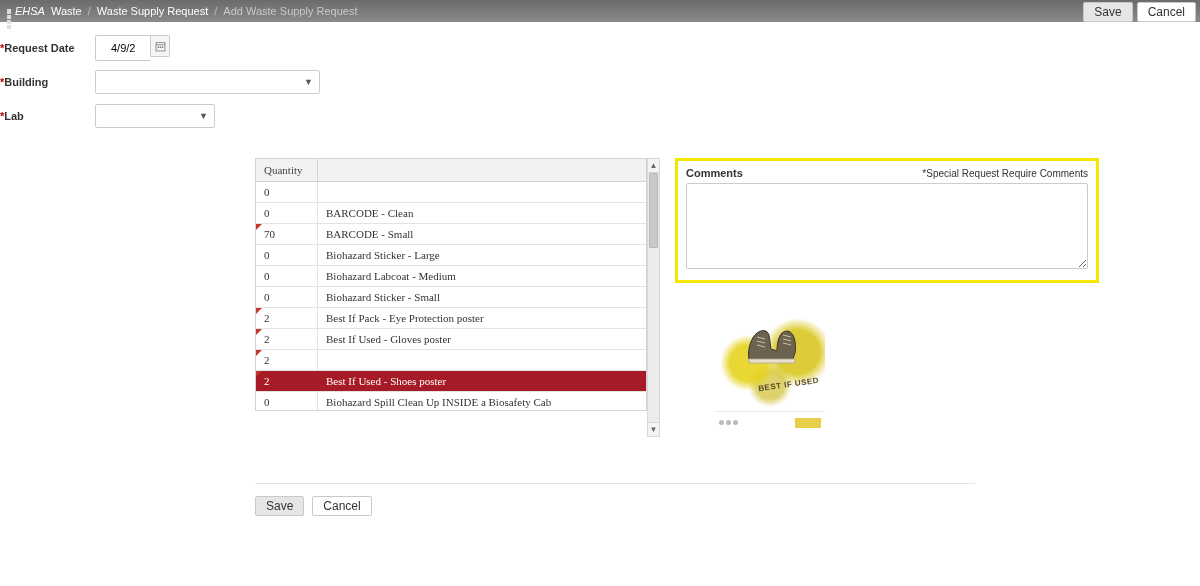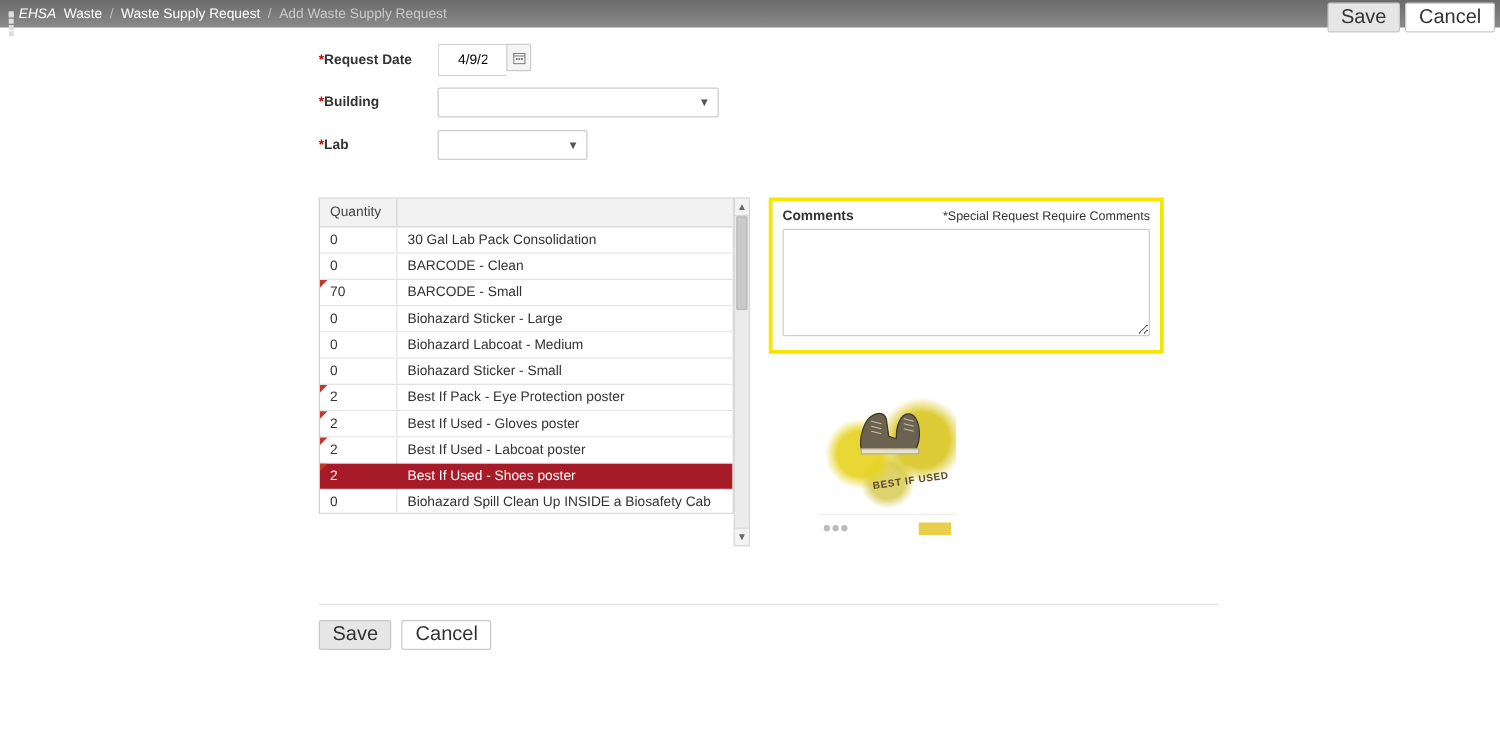--- a/index.html
+++ b/index.html
@@ -17,39 +17,39 @@
   .grid-icon { display:inline-flex; margin-right:4px; }
   .grid-icon span { width:4px; height:4px; background:#ddd; margin:0.5px; display:inline-block; float:left;}
   .grid-icon-wrap { width:12px; display:flex; flex-wrap:wrap; }
   .breadcrumb { display:flex; align-items:center; gap:6px; font-size:11px; }
   .breadcrumb .sep { color:#bdbdbd; }
   .breadcrumb .current { color:#c9c9c9; }
   .breadcrumb .link { color:#fff; cursor:pointer; }
   .breadcrumb .brand { color:#fff; font-weight:normal;font-style:italic; }
 
   .topbar-buttons { position:absolute; right:4px; top:2px; display:flex; gap:4px; }
-  .btn { background:#e6e6e6; border:1px solid #c9c9c9; padding:2px 10px; font-size:16px; color:#333; cursor:pointer; border-radius:2px; }
+  .btn { background:#e6e6e6; border:1px solid #c9c9c9; padding:2px 10px; font-size:12px; color:#333; cursor:pointer; border-radius:2px; }
   .btn.white { background:#fff; }
 
-  .form-area { padding: 14px 0 0 0; margin-left: 255px; width: 700px; }
+  .form-area { padding: 14px 0 0 0; width: 700px; }
   .form-row { display:flex; align-items:center; margin-bottom:10px; height:24px; }
   .form-label { width:95px; text-align:left; font-size:11px; color:#333; }
   .req { color:#b00; font-weight:bold; }
   .form-label b { font-weight:bold; }
   .form-ctrl { margin-left:0; }
   .date-input { width:55px; padding:3px 15px; border:1px solid #ccc; border-right:none; font-size:11px; height:26px; border-radius:2px 0 0 2px; }
   .date-btn { width:20px; height:22px; border:1px solid #ccc; background:#f5f5f5; display:inline-flex; align-items:center; justify-content:center; cursor:pointer; border-radius:0 2px 2px 0; vertical-align:top; }
   .date-btn svg { width:11px; height:11px; }
   .select { border:1px solid #ccc; height:24px; background:#fff; display:flex; align-items:center; justify-content:flex-end; padding:0 6px; cursor:pointer; border-radius:2px; }
   .select.building { width:225px; }
   .select.lab { width:120px; }
   .select .caret { font-size:9px; color:#555; }
 
   .mid { display:flex; margin-left:255px; margin-top:30px; }
-  .table-wrap { width:332px; border:1px solid #d3d3d3; position:relative; }
+  .table-wrap { width:392px; border:1px solid #d3d3d3; position:relative;font-family:Liberation Serif, serif; }
   .thead { display:flex; background:#f2f2f2; border-bottom:1px solid #d3d3d3; }
   .th { padding:5px 8px; font-size:11px; color:#444; }
   .th.qty { width:62px; border-right:1px solid #d3d3d3; }
   .th.desc { flex:1; }
   .tbody { }
   .tr { display:flex; border-bottom:1px solid #e3e3e3; background:#fff; }
   .tr.selected { background:#a71a27; color:#fff; }
   .td { padding:4px 8px; font-size:11px; }
   .td.qty { width:62px; border-right:1px solid #e3e3e3; position:relative; }
   .tr.selected .td.qty { border-right:1px solid #a71a27; }
@@ -58,21 +58,21 @@
   .tr.last .td.desc { white-space:nowrap; overflow:hidden; }
   .tbody-clip { height: 228px; overflow:hidden; position:relative; }
 
   .fake-scroll { position:absolute; right:-13px; top:0; bottom:0; width:13px; background:#ececec; border:1px solid #d8d8d8; display:flex; flex-direction:column; }
   .scroll-btn { height:14px; display:flex; align-items:center; justify-content:center; background:#f3f3f3; cursor:pointer; font-size:8px; color:#666; border-bottom:1px solid #d8d8d8;}
   .scroll-btn.down{ border-top:1px solid #d8d8d8; border-bottom:none;}
   .scroll-track { flex:1; position:relative; }
   .scroll-thumb { position:absolute; left:1px; right:1px; top:0; height:75px; background:#c9c9c9; border:1px solid #b8b8b8; border-radius:1px; cursor:pointer; }
 
   .right-col { margin-left:28px; }
-  .comment-box { border:3px solid #f5e600; padding:6px 8px 8px 8px; width:316px; }
+  .comment-box { border:3px solid #f5e600; padding:6px 8px 8px 8px; width:424px; }
   .comment-head { display:flex; justify-content:space-between; align-items:center; margin-bottom:4px; }
   .comment-head .title { font-size:11px; font-weight:bold; color:#333; }
   .comment-head .hint { font-size:10px; color:#333; }
   textarea.comment { width:100%; height:86px; border:1px solid #ccc; resize:both; padding:4px; font-family:inherit; font-size:11px; background:#fff; border-radius:2px; }
 
   .preview { width:110px; height:140px; margin:14px 0 0 40px; position:relative; border:0; }
   .preview-art { width:110px; height:110px; position:relative; }
   .splash { position:absolute; inset:0; background:
     radial-gradient(circle at 30% 60%, rgba(230,210,30,0.9) 0 18px, rgba(230,210,30,0) 28px),
     radial-gradient(circle at 75% 50%, rgba(215,195,20,0.85) 0 22px, rgba(215,195,20,0) 34px),
@@ -153,21 +153,20 @@
 <div class="mid">
   <div style="position:relative;">
     <div class="table-wrap">
       <div class="thead">
         <div class="th qty">Quantity</div>
       </div>
       <div class="tbody-clip">
         <div class="tbody" id="tbody">
             <div class="tr">
               <div class="td qty">0</div>
-              <div class="td desc">30 Gal Lab Pack Consolidation</div>
             </div>
             <div class="tr">
               <div class="td qty">0</div>
               <div class="td desc">BARCODE - Clean</div>
             </div>
             <div class="tr">
               <div class="td qty dirty">70</div>
               <div class="td desc">BARCODE - Small</div>
             </div>
             <div class="tr">
@@ -185,21 +184,20 @@
             <div class="tr">
               <div class="td qty dirty">2</div>
               <div class="td desc">Best If Pack - Eye Protection poster</div>
             </div>
             <div class="tr">
               <div class="td qty dirty">2</div>
               <div class="td desc">Best If Used - Gloves poster</div>
             </div>
             <div class="tr">
               <div class="td qty dirty">2</div>
-              <div class="td desc">Best If Used - Labcoat poster</div>
             </div>
             <div class="tr selected">
               <div class="td qty dirty">2</div>
               <div class="td desc">Best If Used - Shoes poster</div>
             </div>
             <div class="tr last">
               <div class="td qty">0</div>
               <div class="td desc">Biohazard Spill Clean Up INSIDE a Biosafety Cab</div>
             </div>
           </div>

